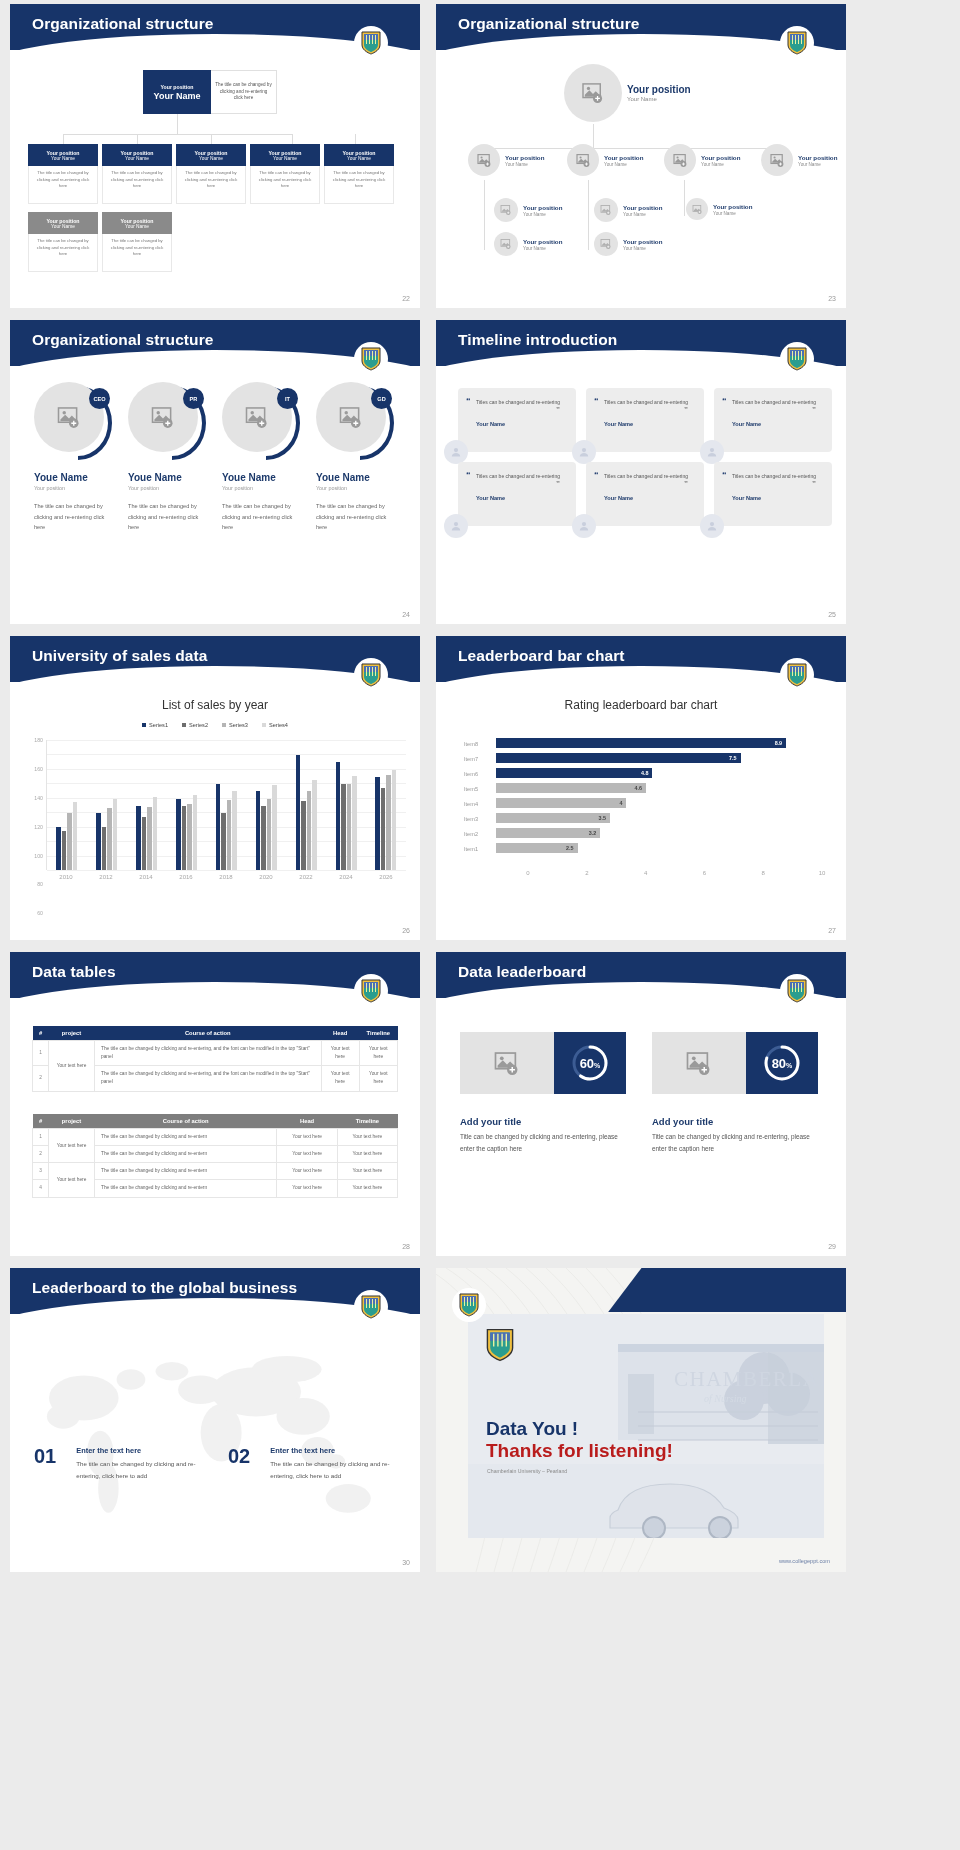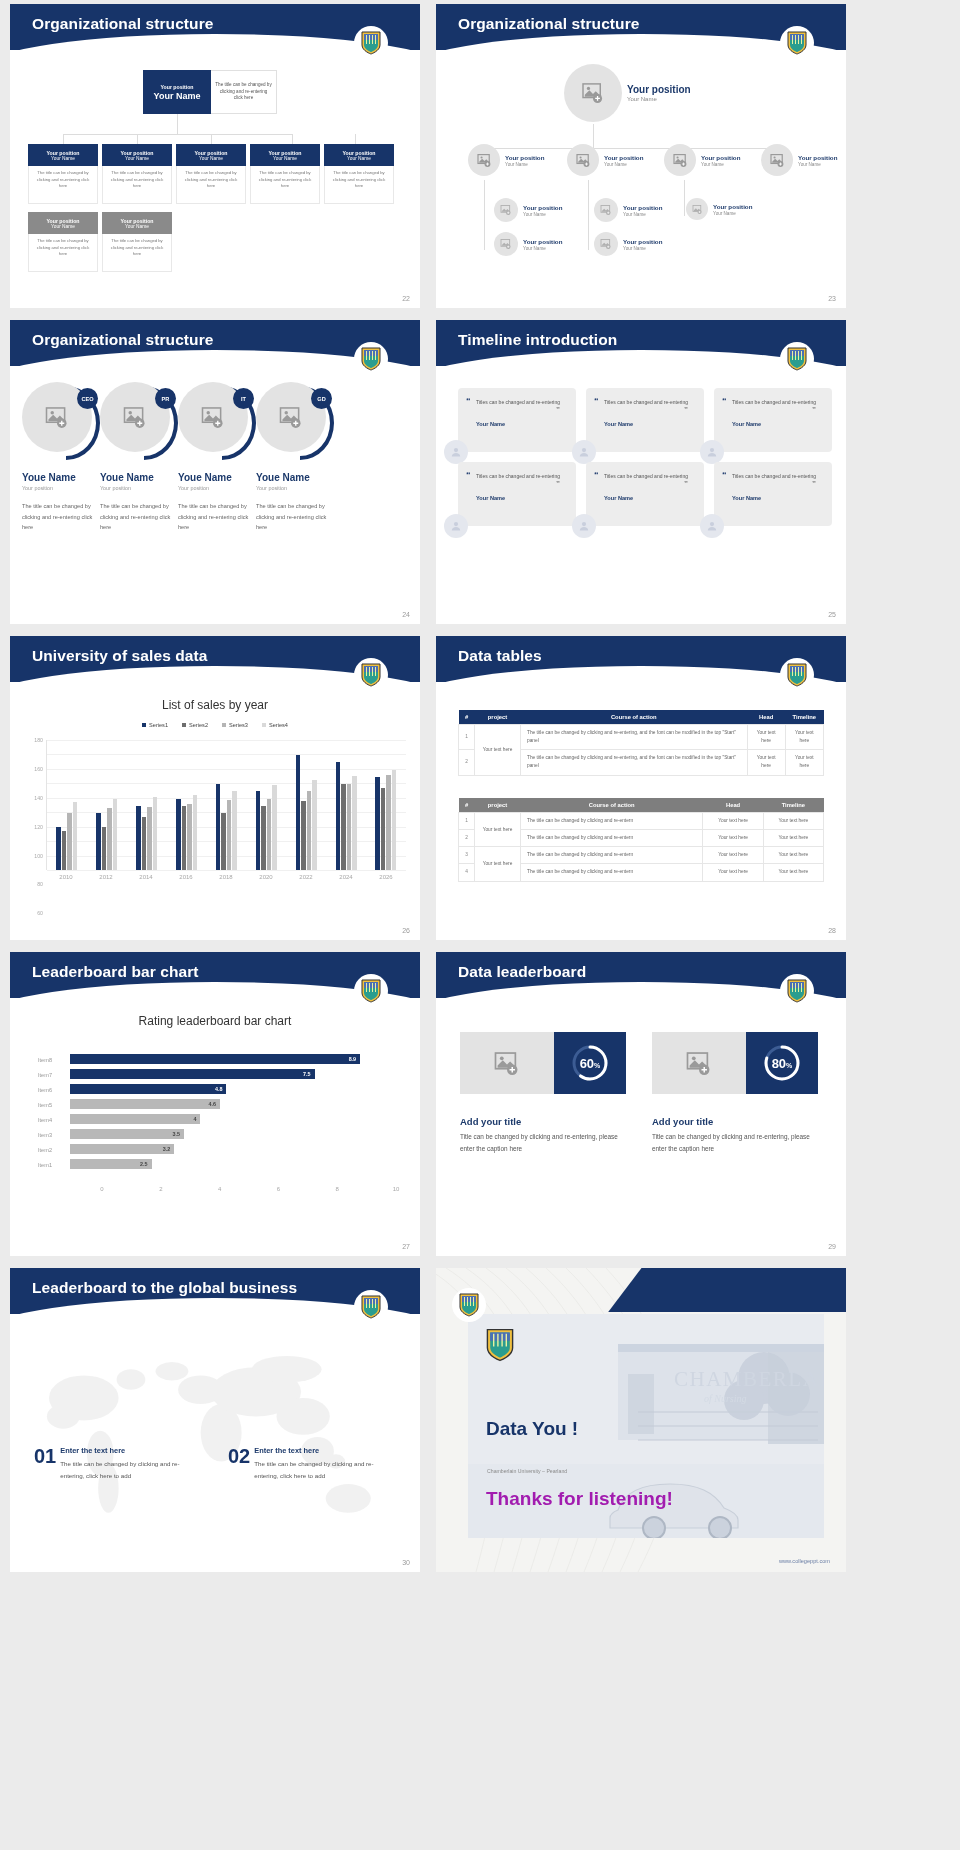--- a/index.html
+++ b/index.html
@@ -82,21 +82,21 @@
     border-radius:50%; background:#e3e3e3;
     display:flex; align-items:center; justify-content:center; flex:none;
   }
   .img-icon { display:block; }
   .oc2-node { position:absolute; display:flex; align-items:center; gap:5px; }
   .oc2-node .pos { font-size:6.2px; font-weight:bold; color:#1d3a6b; }
   .oc2-node .nm { font-size:4.6px; color:#888; margin-top:1px; }
   .oc2-node.big .pos { font-size:10px; }
   .oc2-node.big .nm { font-size:6px; }
   
-  .oc3-wrap { position:absolute; top:62px; left:12px; display:flex; }
+  .oc3-wrap { position:absolute; top:62px; left:24px; display:flex; gap:16px; }
   .oc3-col { width:78px; }
   .oc3-photo { position:relative; width:74px; height:74px; }
   .oc3-photo .ring {
     position:absolute; inset:4px -4px -4px 10px;
     border:4px solid #173469; border-radius:50%;
     clip-path: polygon(50% 0,100% 0,100% 100%,50% 100%);
   }
   .oc3-photo .disc {
     position:absolute; left:0; top:0; width:70px; height:70px;
     border-radius:50%; background:#e3e3e3;
@@ -183,38 +183,38 @@
     position:relative;
   }
   .dc-pct .ring { position:absolute; width:40px; height:40px; }
   .dc-pct .v { color:#fff; font-size:13px; font-weight:bold; z-index:2; }
   .dc-pct .v small { font-size:7px; }
   .dc-h { font-size:9.5px; font-weight:bold; color:#1d3a6b; margin-top:22px; }
   .dc-p { font-size:6.4px; color:#555; line-height:1.9; margin-top:4px; }
   
   .map { position:absolute; inset:50px 0 0 0; opacity:.5; }
   .gb { position:absolute; top:178px; left:24px; display:flex; gap:28px; }
-  .gb-item { display:flex; gap:4px; width:166px; }
+  .gb-item { display:flex; gap:20px; width:166px; }
   .gb-num { font-size:20px; font-weight:bold; color:#173469; line-height:1; }
   .gb-h { font-size:7.4px; font-weight:bold; color:#1d3a6b; }
   .gb-p { font-size:6.2px; color:#555; line-height:1.9; margin-top:3px; }
   
   .ty-bg { position:absolute; inset:0; background:#f4f4f2; }
   .ty-band { position:absolute; top:0; right:0; width:58%; height:44px; background:#173469;
              clip-path: polygon(14% 0, 100% 0, 100% 100%, 0 100%); }
   .ty-card {
     position:absolute; left:32px; top:46px; right:22px; bottom:34px;
     background:#fdfdfd; overflow:hidden;
   }
   .ty-photo {
     position:absolute; inset:0; background:linear-gradient(160deg,#eceef2 0%,#dfe3ea 45%,#cdd3dc 100%);
   }
   .ty-crest { position:absolute; left:18px; top:14px; width:28px; height:34px; }
   .ty-h1 { position:absolute; left:18px; top:104px; font-size:19px; font-weight:bold; color:#173469; }
-  .ty-h2 { position:absolute; left:18px; top:126px; font-size:19px; font-weight:bold; color:#a21caf;margin-top:48px; }
+  .ty-h2 { position:absolute; left:18px; top:126px; font-size:19px; font-weight:bold; color:#b91c1c; }
   .ty-sub { position:absolute; left:19px; top:154px; font-size:5.2px; color:#8a8a8a; }
   .ty-foot { position:absolute; right:16px; bottom:8px; font-size:5.6px; color:#6b7fa6; }
   .wavy { position:absolute; inset:0; opacity:.55; }
 </style>
 </head>
 <body>
 
 <div class="grid">
 
   <div class="slide">
@@ -777,20 +777,117 @@
         <span>2012</span>
         <span>2014</span>
         <span>2016</span>
         <span>2018</span>
         <span>2020</span>
         <span>2022</span>
         <span>2024</span>
         <span>2026</span>
       </div>
     <div class="pnum">26</div>
+  </div>
+
+  <div class="slide">
+    <div class="band">
+        <div class="band-curve"></div>
+      </div>
+    <div class="slide-title">Leaderboard bar chart</div>
+    <div class="crest">
+      <svg viewBox="0 0 20 24">
+          <path d="M1 1h18v13c0 6-9 9-9 9s-9-3-9-9z" fill="#f0c040" stroke="#333" stroke-width="1"></path>
+          <path d="M3 3h14v11c0 4.5-7 7-7 7s-7-2.5-7-7z" fill="#2a9d8f"></path>
+          <path d="M3 3h14v6H3z" fill="#4a6fb5"></path>
+          <path d="M5 4h1v9H5zm3 0h1v9H8zm3 0h1v9h-1zm3 0h1v9h-1z" fill="#e8f0a0"></path>
+        </svg>
+    </div>
+    <div class="ch-title">Rating leaderboard bar chart</div>
+    <div class="lb" id="lb-rows">
+        <div class="lb-row">
+          <div class="lb-lab">Item8</div>
+          <div class="lb-track">
+            <div class="lb-bar hi" style="width: 89%;">
+              <span class="lb-val">8.9</span>
+            </div>
+          </div>
+        </div>
+        <div class="lb-row">
+          <div class="lb-lab">Item7</div>
+          <div class="lb-track">
+            <div class="lb-bar hi" style="width: 75%;">
+              <span class="lb-val">7.5</span>
+            </div>
+          </div>
+        </div>
+        <div class="lb-row">
+          <div class="lb-lab">Item6</div>
+          <div class="lb-track">
+            <div class="lb-bar hi" style="width: 48%;">
+              <span class="lb-val">4.8</span>
+            </div>
+          </div>
+        </div>
+        <div class="lb-row">
+          <div class="lb-lab">Item5</div>
+          <div class="lb-track">
+            <div class="lb-bar" style="width: 46%;">
+              <span class="lb-val">4.6</span>
+            </div>
+          </div>
+        </div>
+        <div class="lb-row">
+          <div class="lb-lab">Item4</div>
+          <div class="lb-track">
+            <div class="lb-bar" style="width: 40%;">
+              <span class="lb-val">4</span>
+            </div>
+          </div>
+        </div>
+        <div class="lb-row">
+          <div class="lb-lab">Item3</div>
+          <div class="lb-track">
+            <div class="lb-bar" style="width: 35%;">
+              <span class="lb-val">3.5</span>
+            </div>
+          </div>
+        </div>
+        <div class="lb-row">
+          <div class="lb-lab">Item2</div>
+          <div class="lb-track">
+            <div class="lb-bar" style="width: 32%;">
+              <span class="lb-val">3.2</span>
+            </div>
+          </div>
+        </div>
+        <div class="lb-row">
+          <div class="lb-lab">Item1</div>
+          <div class="lb-track">
+            <div class="lb-bar" style="width: 25%;">
+              <span class="lb-val">2.5</span>
+            </div>
+          </div>
+        </div>
+      </div>
+    <div class="lb-axis" id="lb-axis" style="position:absolute; left:60px; right:24px; top:230px;">
+        <span style="left: 0%;">0</span>
+        <div class="lb-vline" style="left: 0%;"></div>
+        <span style="left: 20%;">2</span>
+        <div class="lb-vline" style="left: 20%;"></div>
+        <span style="left: 40%;">4</span>
+        <div class="lb-vline" style="left: 40%;"></div>
+        <span style="left: 60%;">6</span>
+        <div class="lb-vline" style="left: 60%;"></div>
+        <span style="left: 80%;">8</span>
+        <div class="lb-vline" style="left: 80%;"></div>
+        <span style="left: 100%;">10</span>
+        <div class="lb-vline" style="left: 100%;"></div>
+      </div>
+    <div class="pnum">27</div>
   </div>
 
   <div class="slide">
     <div class="band">
         <div class="band-curve"></div>
       </div>
     <div class="slide-title">Data tables</div>
     <div class="crest">
       <svg viewBox="0 0 20 24">
           <path d="M1 1h18v13c0 6-9 9-9 9s-9-3-9-9z" fill="#f0c040" stroke="#333" stroke-width="1"></path>
@@ -864,117 +961,20 @@
         </tr>
       </tbody>
     </table>
     <div class="pnum">28</div>
   </div>
 
   <div class="slide">
     <div class="band">
         <div class="band-curve"></div>
       </div>
-    <div class="slide-title">Leaderboard bar chart</div>
-    <div class="crest">
-      <svg viewBox="0 0 20 24">
-          <path d="M1 1h18v13c0 6-9 9-9 9s-9-3-9-9z" fill="#f0c040" stroke="#333" stroke-width="1"></path>
-          <path d="M3 3h14v11c0 4.5-7 7-7 7s-7-2.5-7-7z" fill="#2a9d8f"></path>
-          <path d="M3 3h14v6H3z" fill="#4a6fb5"></path>
-          <path d="M5 4h1v9H5zm3 0h1v9H8zm3 0h1v9h-1zm3 0h1v9h-1z" fill="#e8f0a0"></path>
-        </svg>
-    </div>
-    <div class="ch-title">Rating leaderboard bar chart</div>
-    <div class="lb" id="lb-rows">
-        <div class="lb-row">
-          <div class="lb-lab">Item8</div>
-          <div class="lb-track">
-            <div class="lb-bar hi" style="width: 89%;">
-              <span class="lb-val">8.9</span>
-            </div>
-          </div>
-        </div>
-        <div class="lb-row">
-          <div class="lb-lab">Item7</div>
-          <div class="lb-track">
-            <div class="lb-bar hi" style="width: 75%;">
-              <span class="lb-val">7.5</span>
-            </div>
-          </div>
-        </div>
-        <div class="lb-row">
-          <div class="lb-lab">Item6</div>
-          <div class="lb-track">
-            <div class="lb-bar hi" style="width: 48%;">
-              <span class="lb-val">4.8</span>
-            </div>
-          </div>
-        </div>
-        <div class="lb-row">
-          <div class="lb-lab">Item5</div>
-          <div class="lb-track">
-            <div class="lb-bar" style="width: 46%;">
-              <span class="lb-val">4.6</span>
-            </div>
-          </div>
-        </div>
-        <div class="lb-row">
-          <div class="lb-lab">Item4</div>
-          <div class="lb-track">
-            <div class="lb-bar" style="width: 40%;">
-              <span class="lb-val">4</span>
-            </div>
-          </div>
-        </div>
-        <div class="lb-row">
-          <div class="lb-lab">Item3</div>
-          <div class="lb-track">
-            <div class="lb-bar" style="width: 35%;">
-              <span class="lb-val">3.5</span>
-            </div>
-          </div>
-        </div>
-        <div class="lb-row">
-          <div class="lb-lab">Item2</div>
-          <div class="lb-track">
-            <div class="lb-bar" style="width: 32%;">
-              <span class="lb-val">3.2</span>
-            </div>
-          </div>
-        </div>
-        <div class="lb-row">
-          <div class="lb-lab">Item1</div>
-          <div class="lb-track">
-            <div class="lb-bar" style="width: 25%;">
-              <span class="lb-val">2.5</span>
-            </div>
-          </div>
-        </div>
-      </div>
-    <div class="lb-axis" id="lb-axis" style="position:absolute; left:60px; right:24px; top:230px;">
-        <span style="left: 0%;">0</span>
-        <div class="lb-vline" style="left: 0%;"></div>
-        <span style="left: 20%;">2</span>
-        <div class="lb-vline" style="left: 20%;"></div>
-        <span style="left: 40%;">4</span>
-        <div class="lb-vline" style="left: 40%;"></div>
-        <span style="left: 60%;">6</span>
-        <div class="lb-vline" style="left: 60%;"></div>
-        <span style="left: 80%;">8</span>
-        <div class="lb-vline" style="left: 80%;"></div>
-        <span style="left: 100%;">10</span>
-        <div class="lb-vline" style="left: 100%;"></div>
-      </div>
-    <div class="pnum">27</div>
-  </div>
-
-  <div class="slide">
-    <div class="band">
-        <div class="band-curve"></div>
-      </div>
     <div class="slide-title">Data leaderboard</div>
     <div class="crest">
       <svg viewBox="0 0 20 24">
           <path d="M1 1h18v13c0 6-9 9-9 9s-9-3-9-9z" fill="#f0c040" stroke="#333" stroke-width="1"></path>
           <path d="M3 3h14v11c0 4.5-7 7-7 7s-7-2.5-7-7z" fill="#2a9d8f"></path>
           <path d="M3 3h14v6H3z" fill="#4a6fb5"></path>
           <path d="M5 4h1v9H5zm3 0h1v9H8zm3 0h1v9h-1zm3 0h1v9h-1z" fill="#e8f0a0"></path>
         </svg>
     </div>
     <div class="dc">

